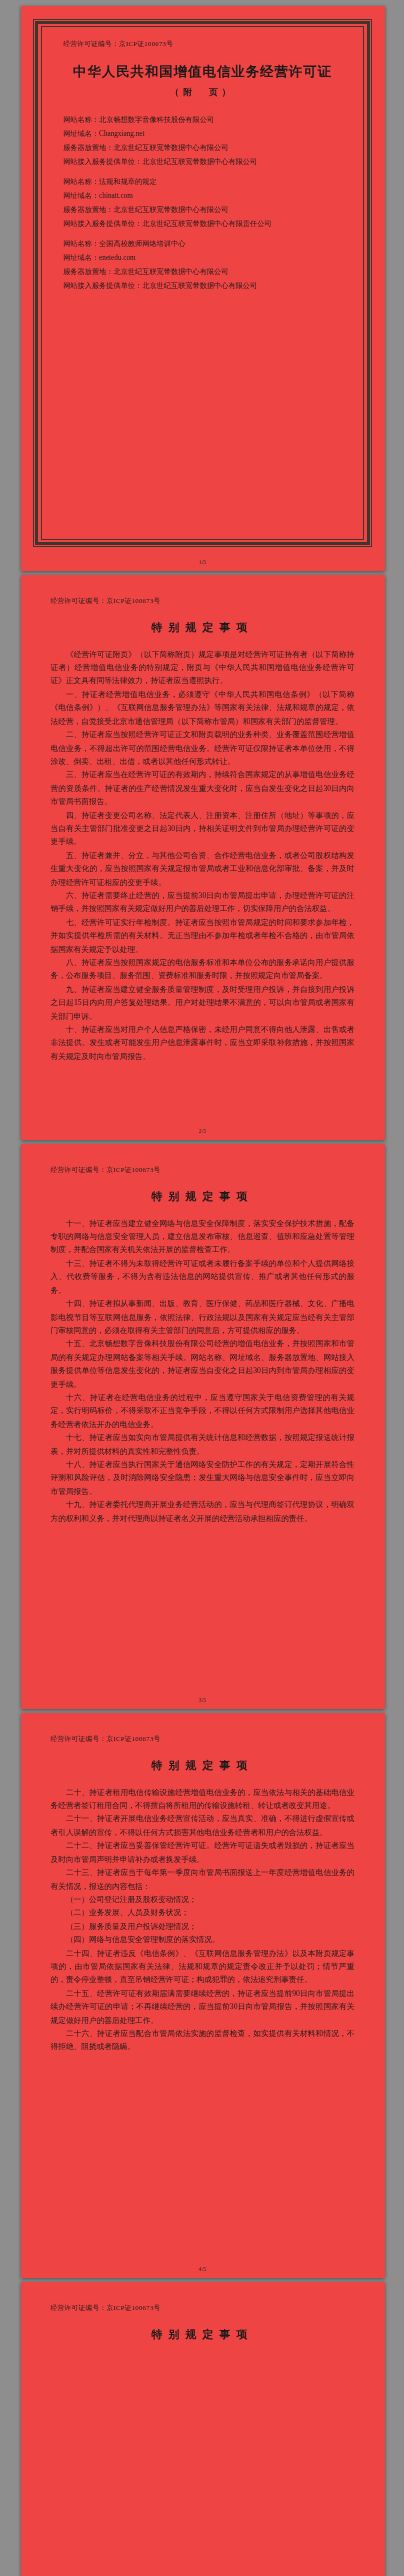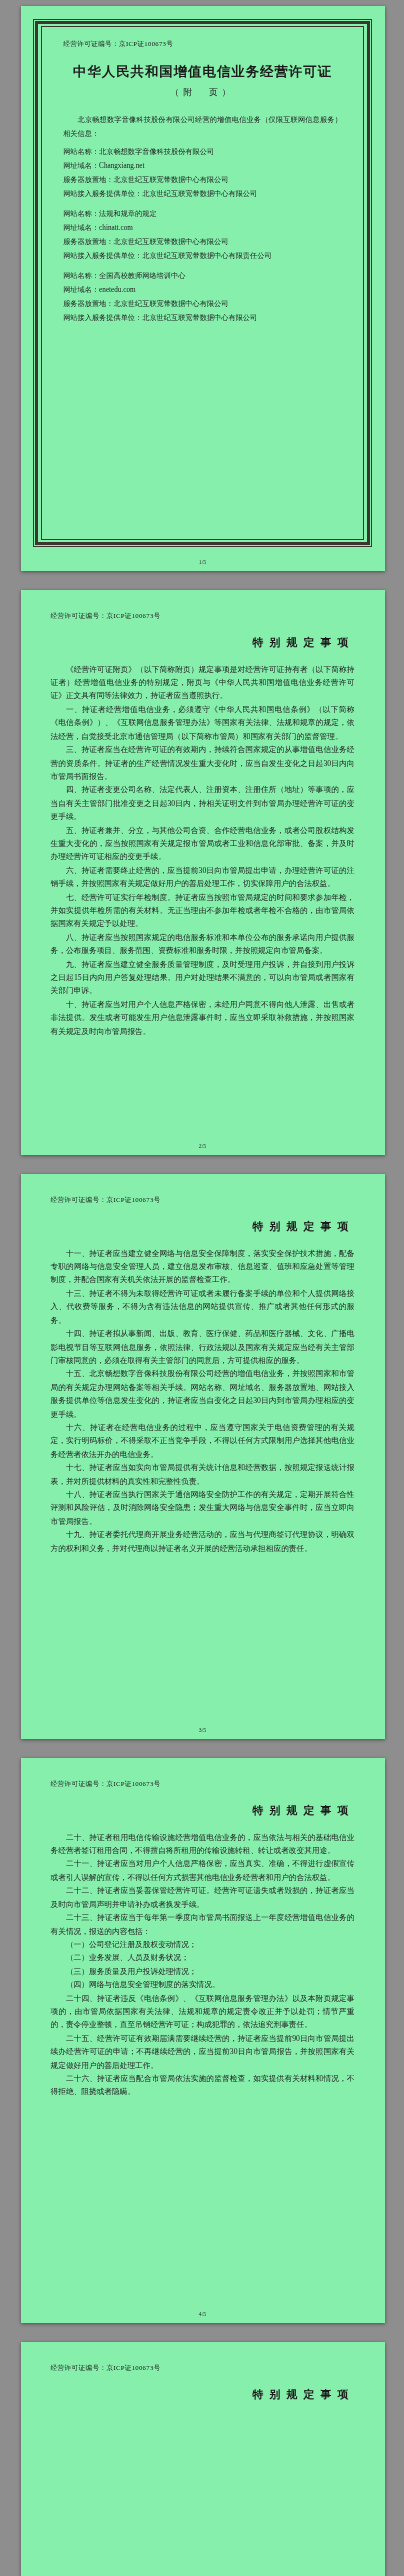--- a/index.html
+++ b/index.html
@@ -8,22 +8,22 @@
   body {
     background: #8e8e8e;
     font-family: "Liberation Serif", "DejaVu Serif", serif;
     color: #1b1b1b;
   }
   .doc { width: 405px; margin: 0 auto; padding: 6.2px 0 2.1px; }
 
   .page {
     width: 364px;
     height: 565px;
-    margin: 0 auto 19px;
-    background: #86efac;
+    margin: 0 auto 4px;
+    background: #ef4444;
     box-shadow: 0 1px 3.6px rgba(0,0,0,0.45);
     position: relative;
     overflow: hidden;
   }
 
   
   .cert-frame {
     position: absolute;
     left: 12.4px; right: 12.4px; top: 12.4px; bottom: 24px;
     border: 1px solid #3b362e;
@@ -36,59 +36,58 @@
     content: ""; position: absolute; inset: 6.7px;
     border: 0.5px solid #3b362e; pointer-events: none;
   }
   .cert-content { position: absolute; inset: 7.7px; padding: 11.3px 21.6px 10.3px; }
   .cert-header { font-size: 6.7px; letter-spacing: 0.3px; margin: 1px 0 14.4px; }
   .cert-title {
     font-size: 13.4px; font-weight: bold; text-align: center;
     letter-spacing: 1px; margin: 0;
   }
   .cert-subtitle {
-    font-size: 8.8px; font-weight: normal; text-align: center;
+    font-size: 8.8px; font-weight: bold; text-align: center;
     letter-spacing: 4.1px; margin: 6.2px 0 13.4px;
   }
   .cert-intro {
     font-size: 7.2px; line-height: 14px; text-indent: 2em;
     text-align: justify; margin: 0 0 4.1px;
   }
   .site-block { margin: 0 0 6.2px; }
   .site-line { font-size: 7.2px; line-height: 14px; margin: 0; }
 
   .page-num {
     position: absolute; bottom: 6.7px; left: 0; right: 0;
     text-align: center; font-size: 5.7px; color: #2c2c2c;
   }
 
   
   .prov-page { padding: 21.6px 30px 31px; }
   .page-header { font-size: 6.7px; letter-spacing: 0.3px; }
   .prov-title {
-    font-size: 10.8px; font-weight: bold; text-align: right;
+    font-size: 10.8px; font-weight: bold; text-align: center;
     letter-spacing: 6.2px; margin: 15.5px 0 12.4px;
   }
   .prov-para {
     font-size: 7.7px; line-height: 13.4px; text-indent: 2em;
     text-align: justify; margin: 0;
   }
 </style>
 </head>
 <body>
 
 <div class="doc">
 
   <section class="page cert-page">
     <div class="cert-frame">
       <div class="cert-content">
         <div class="cert-header">经营许可证编号：京ICP证100673号</div>
         <h1 class="cert-title">中华人民共和国增值电信业务经营许可证</h1>
         <div class="cert-subtitle">（附　页）</div>
-        <p class="cert-intro">北京畅想数字音像科技股份有限公司经营的增值电信业务（仅限互联网信息服务）相关信息：</p>
         <div class="site-blocks">
 
             <div class="site-block">
 
                 <p class="site-line">网站名称：北京畅想数字音像科技股份有限公司</p>
 
                 <p class="site-line">网址域名：Changxiang.net</p>
 
                 <p class="site-line">服务器放置地：北京世纪互联宽带数据中心有限公司</p>
 
@@ -126,20 +125,21 @@
 
       <section class="page prov-page">
         <header class="page-header">经营许可证编号：京ICP证100673号</header>
         <h2 class="prov-title">特别规定事项</h2>
         <div class="prov-body">
 
             <p class="prov-para">《经营许可证附页》（以下简称附页）规定事项是对经营许可证持有者（以下简称持证者）经营增值电信业务的特别规定，附页与《中华人民共和国增值电信业务经营许可证》正文具有同等法律效力，持证者应当遵照执行。</p>
 
             <p class="prov-para">一、持证者经营增值电信业务，必须遵守《中华人民共和国电信条例》（以下简称《电信条例》）、《互联网信息服务管理办法》等国家有关法律、法规和规章的规定，依法经营，自觉接受北京市通信管理局（以下简称市管局）和国家有关部门的监督管理。</p>
 
+            <p class="prov-para">二、持证者应当按照经营许可证正文和附页载明的业务种类、业务覆盖范围经营增值电信业务，不得超出许可的范围经营电信业务。经营许可证仅限持证者本单位使用，不得涂改、倒卖、出租、出借，或者以其他任何形式转让。</p>
 
             <p class="prov-para">三、持证者应当在经营许可证的有效期内，持续符合国家规定的从事增值电信业务经营的资质条件。持证者的生产经营情况发生重大变化时，应当自发生变化之日起30日内向市管局书面报告。</p>
 
             <p class="prov-para">四、持证者变更公司名称、法定代表人、注册资本、注册住所（地址）等事项的，应当自有关主管部门批准变更之日起30日内，持相关证明文件到市管局办理经营许可证的变更手续。</p>
 
             <p class="prov-para">五、持证者兼并、分立，与其他公司合资、合作经营电信业务，或者公司股权结构发生重大变化的，应当按照国家有关规定报市管局或者工业和信息化部审批、备案，并及时办理经营许可证相应的变更手续。</p>
 
             <p class="prov-para">六、持证者需要终止经营的，应当提前30日向市管局提出申请，办理经营许可证的注销手续，并按照国家有关规定做好用户的善后处理工作，切实保障用户的合法权益。</p>
 
             <p class="prov-para">七、经营许可证实行年检制度。持证者应当按照市管局规定的时间和要求参加年检，并如实提供年检所需的有关材料。无正当理由不参加年检或者年检不合格的，由市管局依据国家有关规定予以处理。</p>
@@ -178,21 +178,21 @@
         <footer class="page-num">3/5</footer>
       </section>
 
       <section class="page prov-page">
         <header class="page-header">经营许可证编号：京ICP证100673号</header>
         <h2 class="prov-title">特别规定事项</h2>
         <div class="prov-body">
 
             <p class="prov-para">二十、持证者租用电信传输设施经营增值电信业务的，应当依法与相关的基础电信业务经营者签订租用合同，不得擅自将所租用的传输设施转租、转让或者改变其用途。</p>
 
-            <p class="prov-para">二十一、持证者应当对用户个人信息严格保密，应当真实、准确，不得进行虚假宣传或者引人误解的宣传，不得以任何方式损害其他电信业务经营者和用户的合法权益。</p>
+            <p class="prov-para">二十一、持证者开展电信业务经营宣传活动，应当真实、准确，不得进行虚假宣传或者引人误解的宣传，不得以任何方式损害其他电信业务经营者和用户的合法权益。</p>
 
             <p class="prov-para">二十二、持证者应当妥善保管经营许可证。经营许可证遗失或者毁损的，持证者应当及时向市管局声明并申请补办或者换发手续。</p>
 
             <p class="prov-para">二十三、持证者应当于每年第一季度向市管局书面报送上一年度经营增值电信业务的有关情况，报送的内容包括：</p>
 
             <p class="prov-para">（一）公司登记注册及股权变动情况；</p>
 
             <p class="prov-para">（二）业务发展、人员及财务状况；</p>
 
             <p class="prov-para">（三）服务质量及用户投诉处理情况；</p>

